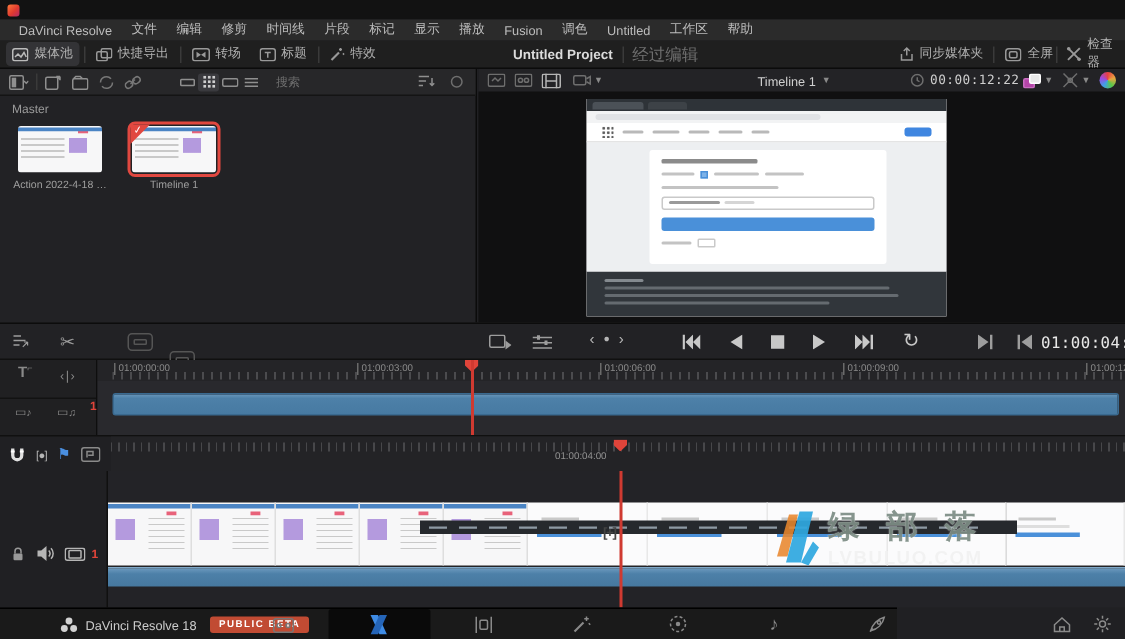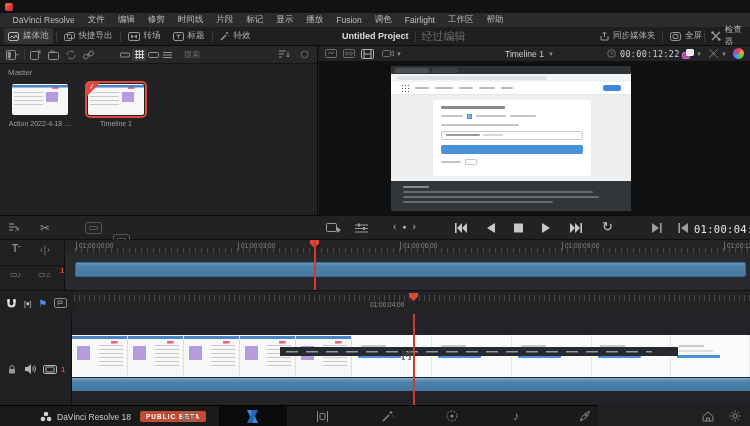--- a/index.html
+++ b/index.html
@@ -152,21 +152,21 @@
     <span>文件</span>
     <span>编辑</span>
     <span>修剪</span>
     <span>时间线</span>
     <span>片段</span>
     <span>标记</span>
     <span>显示</span>
     <span>播放</span>
     <span>Fusion</span>
     <span>调色</span>
-    <span>Fairlight</span>
+    <span>Untitled</span>
     <span>工作区</span>
     <span>帮助</span>
   </div>
 
   <div class="abs toolbar">
     <div class="tbtn active" style="margin-left:4px">
       <svg width="11" height="9" viewBox="0 0 11 9">
           <rect x="0.5" y="0.5" width="10" height="8" rx="1.5" fill="none" stroke="#bbb"></rect>
           <path d="M2 6l2-2 2 2 2-3 1.5 3" fill="none" stroke="#bbb"></path>
         </svg>
@@ -559,20 +559,31 @@
       <div class="fthumb" style="width:56px"></div>
       <div class="pthumb" style="width:80px"></div>
       <div class="pthumb" style="width:80px"></div>
       <div class="pthumb" style="width:80px"></div>
       <div class="pthumb" style="width:79px"></div>
       <div class="pthumb" style="width:79px"></div>
     </div>
     <div class="film-right-footer"></div>
     <span class="cutmark" style="left:402px;top:36px">[+]</span>
 
+    <div class="wm">
+      <svg width="34" height="42" viewBox="0 0 34 42">
+        <polygon points="6,34 14,6 20,6 13,34" fill="#e8862c" opacity="0.95"></polygon>
+        <polygon points="12,38 21,4 30,4 22,38" fill="#2fa8e0"></polygon>
+        <polygon points="22,38 30,24 34,28 27,40" fill="#2fa8e0"></polygon>
+      </svg>
+      <div>
+        <div class="wm-cn">绿 部 落</div>
+        <div class="wm-en">LVBULUO.COM</div>
+      </div>
+    </div>
 
     <div class="audiobar"></div>
     <div class="abs pline" style="left:413px;top:0;height:91px"></div>
   </div>
 
   <div class="abs statusbar">
     <svg class="abs" style="left:40px;top:5px" width="12" height="11" viewBox="0 0 12 11">
         <circle cx="6" cy="3" r="2.3" fill="#d2d2d2"></circle>
         <circle cx="2.9" cy="8" r="2.3" fill="#d2d2d2"></circle>
         <circle cx="9.1" cy="8" r="2.3" fill="#d2d2d2"></circle>

